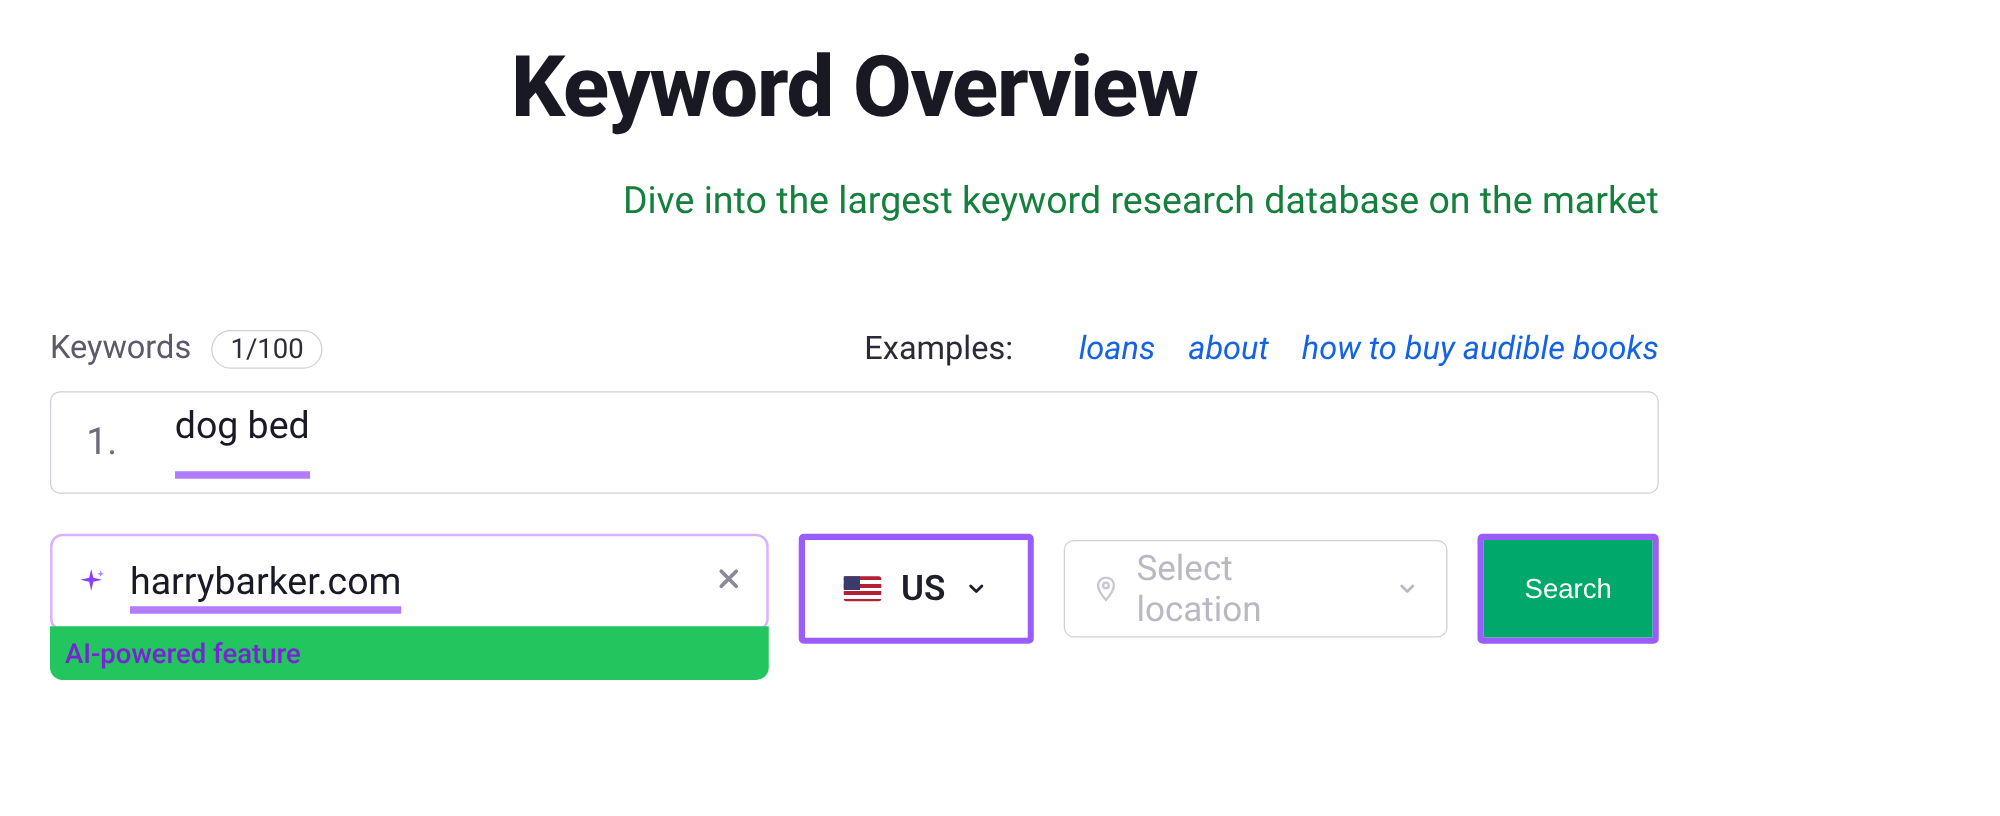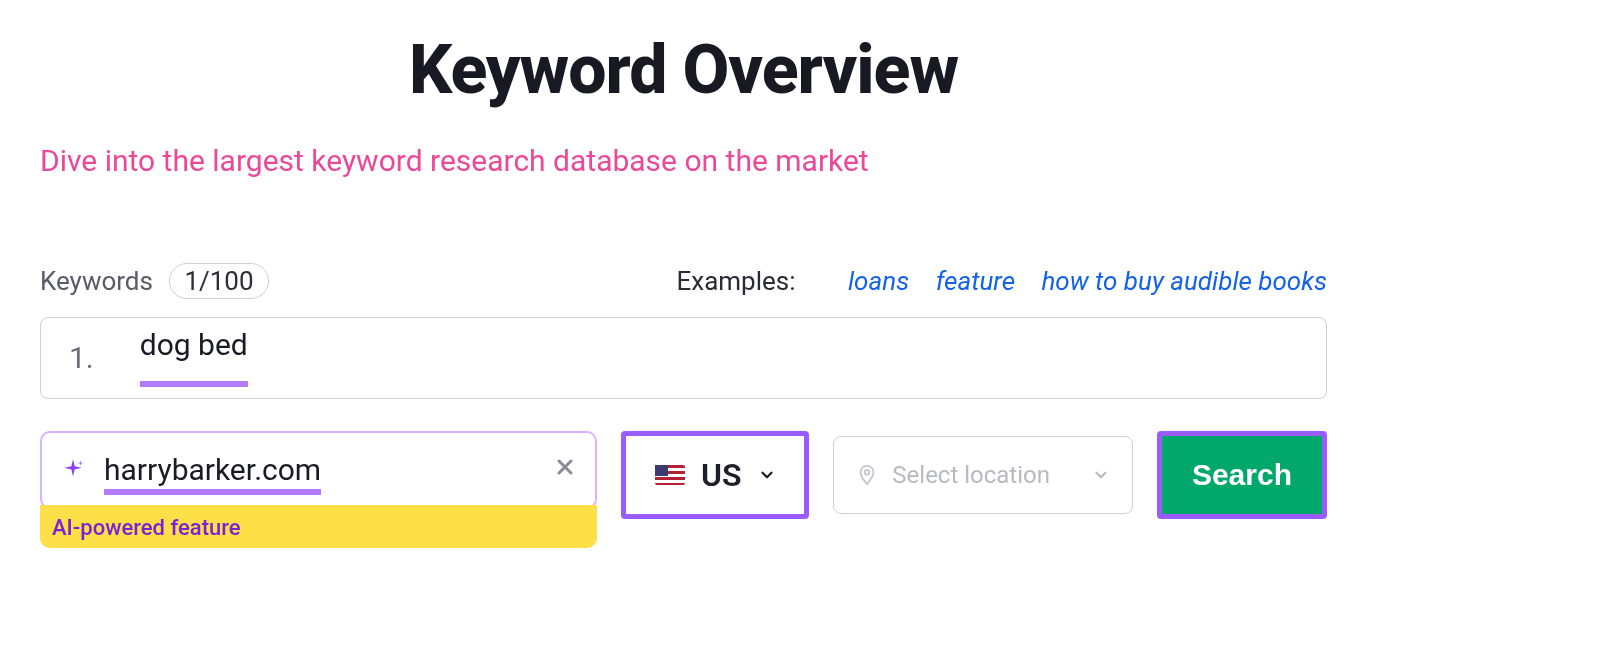--- a/index.html
+++ b/index.html
@@ -18,24 +18,24 @@
   }
   .title {
     text-align: center;
     font-size: 68px;
     font-weight: 800;
     letter-spacing: -1px;
     margin: 10px 0 28px 0;
     color: #191924;
   }
   .subtitle {
-    text-align: left;
+    text-align: right;
     font-size: 30px;
     font-weight: 400;
-    color: #ec4899;
+    color: #15803d;
     line-height: 1.55;
     margin-bottom: 78px;
   }
 
   .row {
     display: flex;
     align-items: center;
   }
   .meta-row {
     justify-content: space-between;
@@ -43,21 +43,21 @@
     font-size: 26px;
   }
   .kw-label {
     color: #5a5a68;
   }
   .pill {
     display: inline-block;
     border: 1px solid #cfcfd6;
     border-radius: 999px;
     padding: 2px 14px;
-    font-size: 26px;
+    font-size: 22px;
     color: #2d2d38;
     margin-left: 10px;
     background: #fff;
   }
   .examples-label {
     color: #2b2b38;
     margin-right: 26px;
   }
   .example-link {
     color: #1463e6;
@@ -124,21 +124,21 @@
     border-bottom: 6px solid #b37cff;
     padding-bottom: 2px;
   }
   .ai-clear {
     color: #8a8a97;
     font-size: 28px;
     cursor: pointer;
     line-height: 1;
   }
   .ai-caption-wrap {
-    background: #fde047;
+    background: #22c55e;
     border-radius: 0 0 10px 10px;
     margin-top: -4px;
     padding: 10px 12px 8px 12px;
   }
   .ai-caption {
     color: #7a22d6;
     font-size: 22px;
     font-weight: 500;
   }
 
@@ -152,21 +152,21 @@
   }
 
   .country-inner {
     background: #fff;
     height: 100%;
     width: 178px;
     display: flex;
     align-items: center;
     justify-content: center;
     gap: 16px;
-    font-size: 32px;
+    font-size: 28px;
     font-weight: 600;
     color: #1f1f2b;
   }
   .flag {
     width: 30px;
     height: 20px;
     background: linear-gradient(to bottom,
       #b22234 0%,   #b22234 15%,
       #ffffff 15%,  #ffffff 30%,
       #b22234 30%,  #b22234 45%,
@@ -191,36 +191,36 @@
 
   .loc-box {
     border: 1px solid #cfcfd6;
     border-radius: 8px;
     height: 78px;
     display: flex;
     align-items: center;
     padding: 0 22px;
     gap: 14px;
     color: #b9b9c4;
-    font-size: 24px;
+    font-size: 28px;
     width: 360px;
     margin-top: 5px;
   }
   .loc-box .pin {
     width: 22px;
     height: 22px;
   }
   .loc-box .spacer { flex: 1; }
   .loc-box .chev path { stroke: #b9b9c4; }
 
   .search-btn {
     background: #00a86b;
     color: #fff;
-    font-size: 30px;
-    font-weight: 700;
+    font-size: 22px;
+    font-weight: 400;
     border: none;
     border-radius: 8px;
     height: 78px;
     padding: 0 30px;
     cursor: pointer;
     display: flex;
     align-items: center;
     justify-content: center;
     width: 100%;
   }
@@ -246,21 +246,21 @@
   </div>
 
   <div class="row meta-row">
     <div>
       <span class="kw-label">Keywords</span>
       <span class="pill">1/100</span>
     </div>
     <div>
       <span class="examples-label">Examples:</span>
       <a class="example-link">loans</a>
-      <a class="example-link">feature</a>
+      <a class="example-link">about</a>
       <a class="example-link">how to buy audible books</a>
     </div>
   </div>
 
   <div class="kw-box">
     <span class="kw-index">1.</span>
     <span class="kw-text">dog bed</span>
   </div>
 
   <div class="controls-row">

